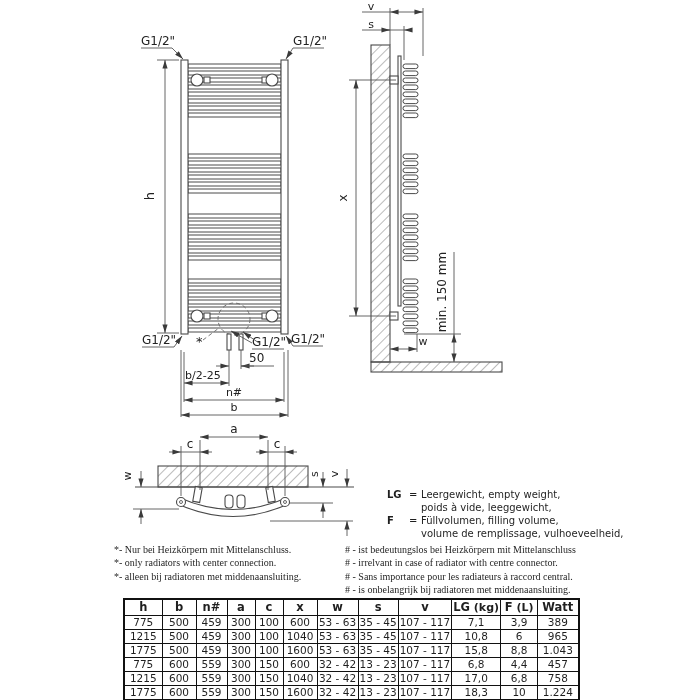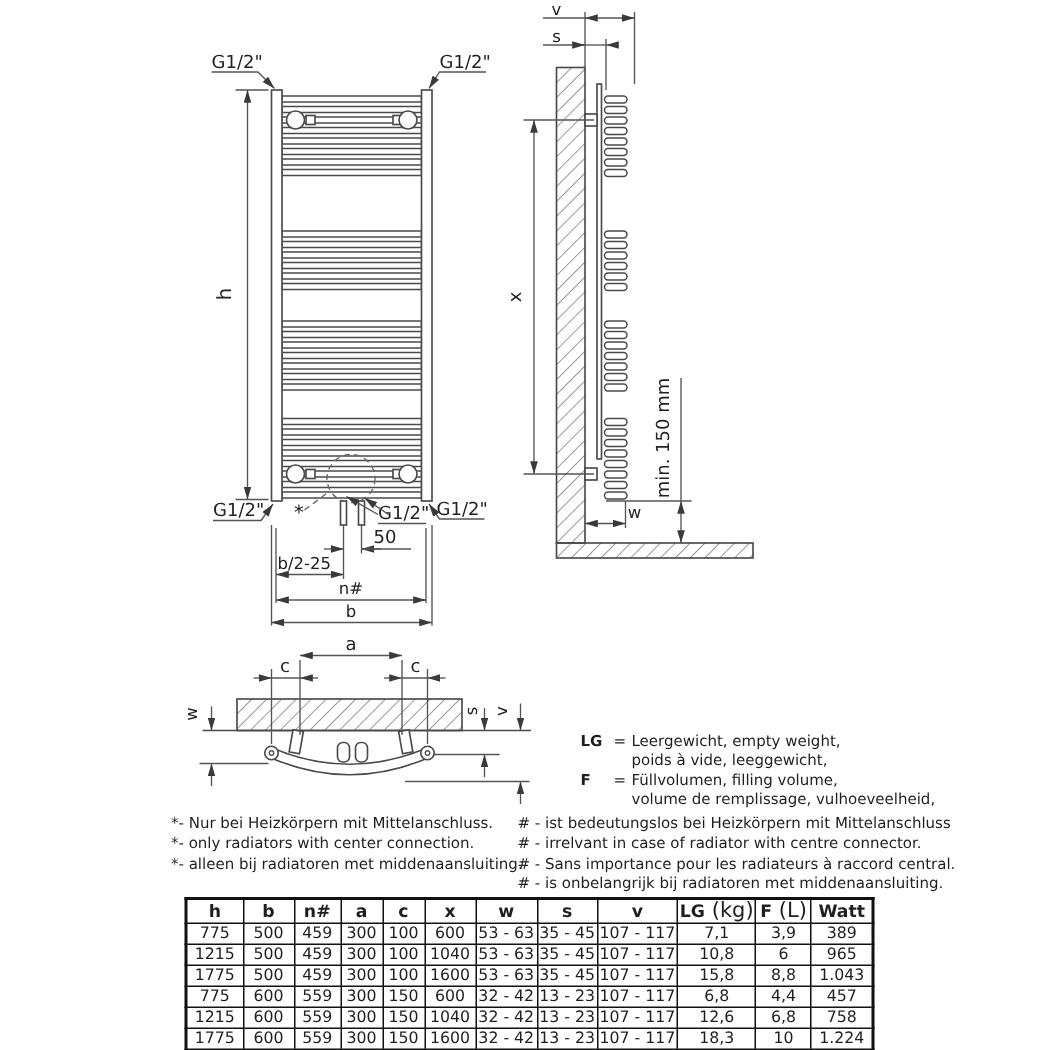--- a/index.html
+++ b/index.html
@@ -12,29 +12,29 @@
   .dash{stroke:#666;stroke-width:0.9;fill:none;stroke-dasharray:4 3;}
   .white{fill:#fff;stroke:#4a4a4a;stroke-width:1.1;}
   .rung{fill:#fff;stroke:#4a4a4a;stroke-width:1;}
   .hatched{fill:url(#hatch);stroke:#4a4a4a;stroke-width:1.1;}
   .t12{font-size:12px;}
   .t11{font-size:11px;}
   .t13{font-size:13px;}
   .legend{position:absolute;left:387px;top:488px;font-size:10px;line-height:13px;}
   .lrow{display:grid;grid-template-columns:22px 12px auto;}
   .lkey{font-weight:bold;}
-  .fn{position:absolute;font-size:10px;line-height:13.4px;white-space:nowrap;}
+  .fn{position:absolute;font-size:10px;line-height:13.4px;white-space:nowrap;font-family:Liberation Serif, serif;}
   .fn-left{left:114px;top:543px;}
   .fn-right{left:345px;top:543px;}
   table.spec{position:absolute;left:123px;top:598px;border-collapse:collapse;table-layout:fixed;
              border:2px solid #111;font-size:10.5px;}
   table.spec th,table.spec td{border:1px solid #111;text-align:center;padding:0 1px;height:13px;
              line-height:13px;overflow:hidden;white-space:nowrap;font-weight:normal;}
   table.spec thead th{font-weight:bold;font-size:11.5px;height:15px;line-height:15px;}
-  table.spec .hu{font-size:14px;font-weight:normal;text-align:center;}
+  table.spec .hu{font-size:11px;font-weight:bold;text-align:center;}
 </style>
 </head>
 <body>
 
 <div class="page">
 
 <svg width="700" height="545" viewBox="0 0 700 545">
   <defs>
     <marker id="ar" viewBox="0 0 10 6" refX="10" refY="3" markerWidth="9.5" markerHeight="5.7" orient="auto-start-reverse">
           <path d="M0,0 L10,3 L0,6 Z" fill="#3a3a3a"></path>
@@ -361,21 +361,21 @@
         <tr>
           <td>1215</td>
           <td>600</td>
           <td>559</td>
           <td>300</td>
           <td>150</td>
           <td>1040</td>
           <td>32 - 42</td>
           <td>13 - 23</td>
           <td>107 - 117</td>
-          <td>12,6</td>
+          <td>17,0</td>
           <td>6,8</td>
           <td>758</td>
         </tr>
         <tr>
           <td>1775</td>
           <td>600</td>
           <td>559</td>
           <td>300</td>
           <td>150</td>
           <td>1600</td>

